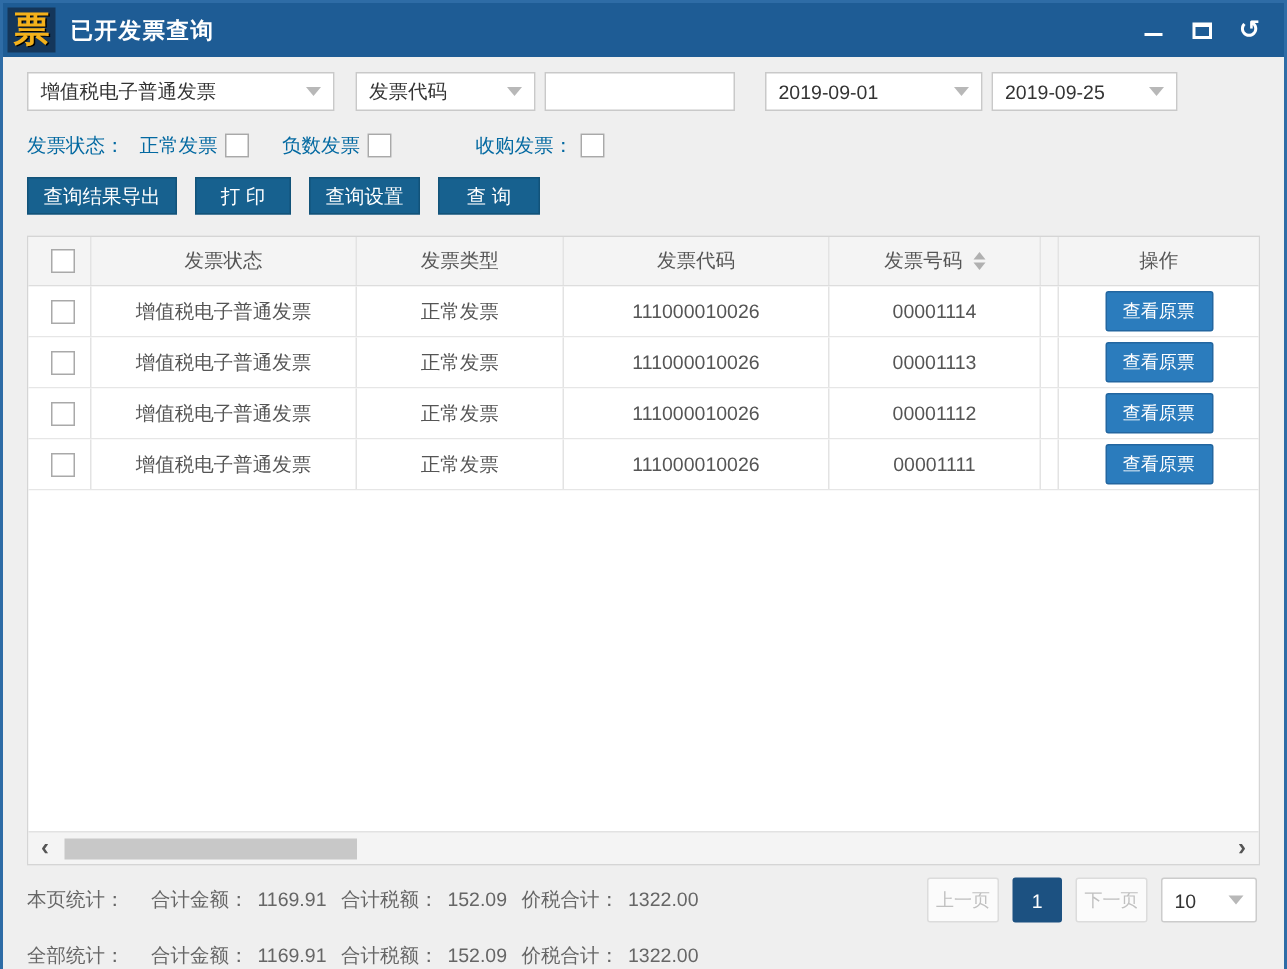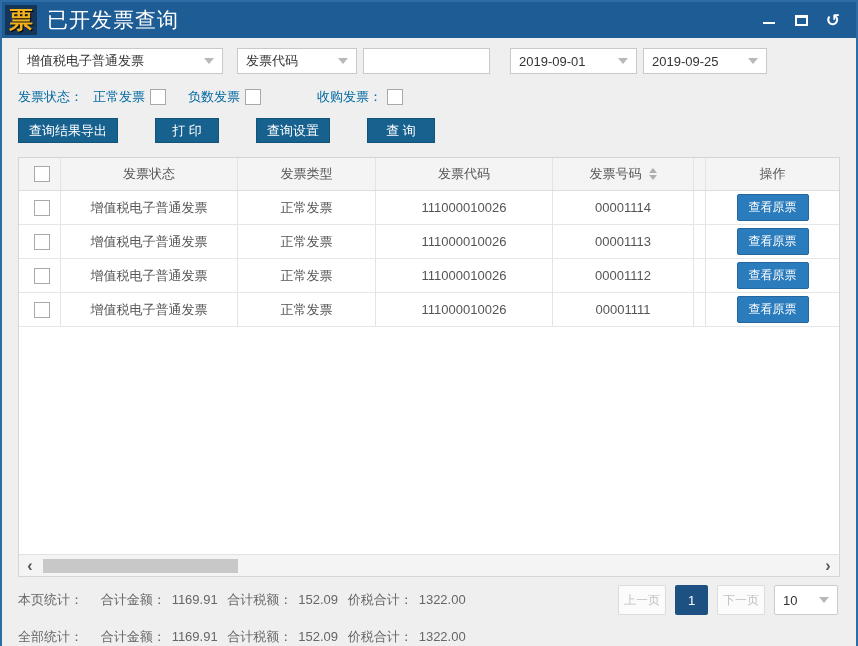--- a/index.html
+++ b/index.html
@@ -7,49 +7,49 @@
   body { font-family:"Liberation Sans","DejaVu Sans",sans-serif; background:#fff; }
 
   .win { width:858px; height:646px; border:2px solid #2e6ca6; border-bottom:5px solid #2e6ca6;
          display:flex; flex-direction:column; background:#efefef; }
 
   
   .titlebar { height:36px; background:#1e5c95; display:flex; align-items:center; flex:0 0 36px; }
   .t-icon { width:32px; height:30px; margin-left:3px; background:#14365a; color:#f3b11b;
             font-weight:bold; font-size:24px; line-height:30px; text-align:center;
             text-shadow:1px 1px 0 #000; }
-  .t-title { color:#fff; font-size:21px; font-weight:normal; margin-left:10px; letter-spacing:1px; }
+  .t-title { color:#fff; font-size:15px; font-weight:bold; margin-left:10px; letter-spacing:1px; }
   .t-controls { margin-left:auto; display:flex; align-items:center; gap:14px; padding-right:14px; }
   .ctrl { width:18px; height:18px; display:flex; align-items:center; justify-content:center; cursor:pointer; }
   .min-glyph { width:12px; height:0; border-bottom:2px solid #fff; margin-top:6px; }
   .restore-glyph { width:13px; height:11px; border:2px solid #fff; border-top-width:3px; }
   .back-glyph { color:#fff; font-size:17px; font-weight:bold; font-family:"DejaVu Sans",sans-serif; line-height:18px; }
 
   
   .content { flex:1; padding:10px 16px 0 16px; background:#efefef; display:flex; flex-direction:column; }
 
   .frow { display:flex; align-items:center; }
   .sel, .inp { height:26px; background:#fff; border:1px solid #c9c9c9; display:flex;
                align-items:center; font-size:13px; color:#333; padding:0 8px; cursor:pointer; }
   .inp { cursor:text; }
   .sel .txt { flex:1; white-space:nowrap; overflow:hidden; }
   .caret { width:0; height:0; border-left:5px solid transparent; border-right:5px solid transparent;
            border-top:6px solid #b8b8b8; margin-left:6px; flex:0 0 auto; }
   .w-type { width:205px; }
   .w-field { width:120px; margin-left:14px; }
   .w-input { width:127px; margin-left:6px; }
-  .w-date1 { width:127px; margin-left:20px; }
+  .w-date1 { width:145px; margin-left:20px; }
   .w-date2 { width:124px; margin-left:6px; }
 
   .status-row { margin-top:14px; display:flex; align-items:center; font-size:13px; color:#0369a1; }
   .opt { display:flex; align-items:center; }
   .opt1 { margin-left:10px; } .opt2 { margin-left:22px; } .opt3 { margin-left:56px; }
   .cb { width:16px; height:16px; background:#fff; border:1px solid #a9a9a9; margin-left:5px; cursor:pointer; }
 
-  .btnrow { margin-top:12px; display:flex;gap:25px; }
+  .btnrow { margin-top:12px; display:flex; }
   .btn { height:25px; background:#17618f; color:#fff; font-size:13px; border:1px solid #125379;
          display:flex; align-items:center; justify-content:center; cursor:pointer; padding:0 10px; }
   .b1 { min-width:94px; } .b2 { min-width:64px; margin-left:12px; }
   .b3 { min-width:68px; margin-left:12px; } .b4 { min-width:68px; margin-left:12px; }
 
   
   .tablewrap { margin-top:14px; height:420px; background:#fff; border:1px solid #d5d5d5;
                display:flex; flex-direction:column; position:relative; }
   .grid { display:grid; grid-template-columns:42px 177px 138px 177px 141px 12px 1fr; }
   .thead { height:33px; background:#f4f4f4; border-bottom:1px solid #ddd; color:#555; font-size:13px; }

